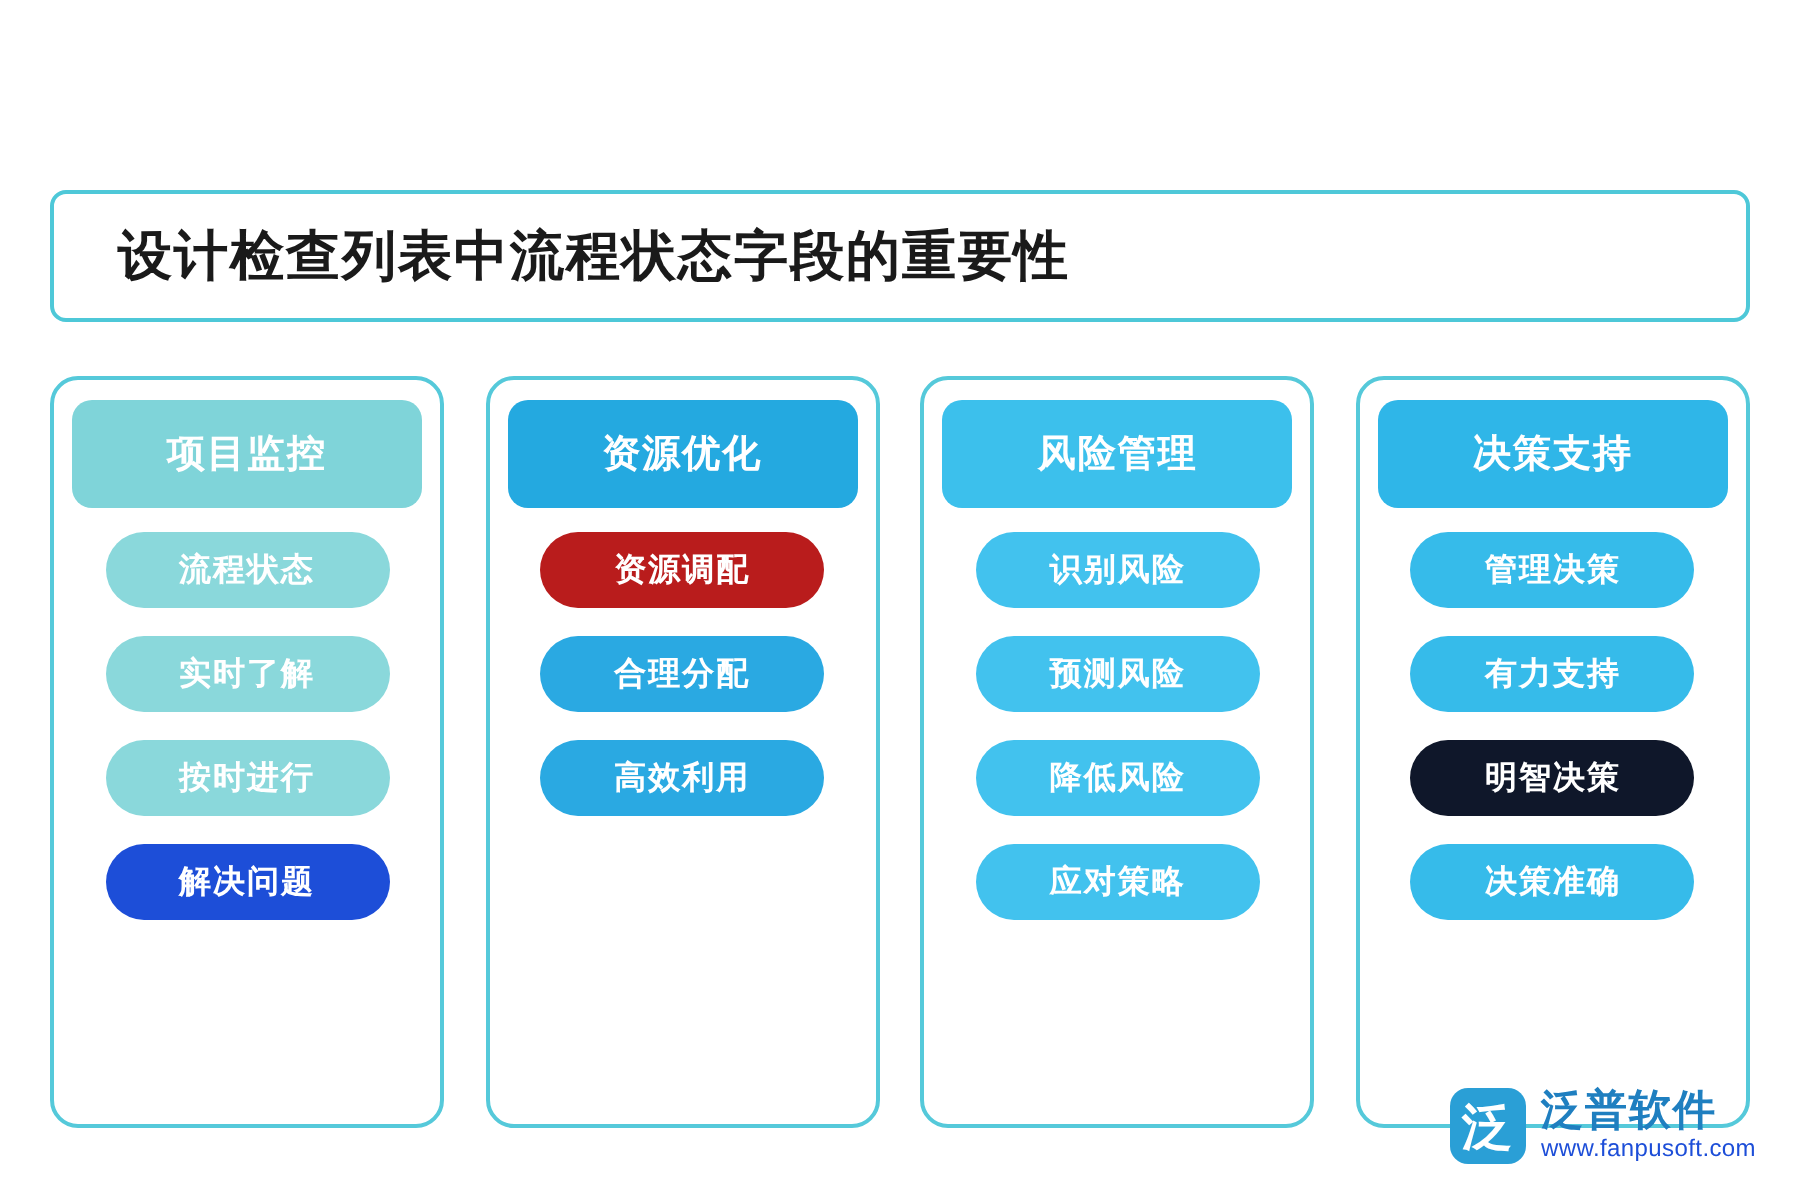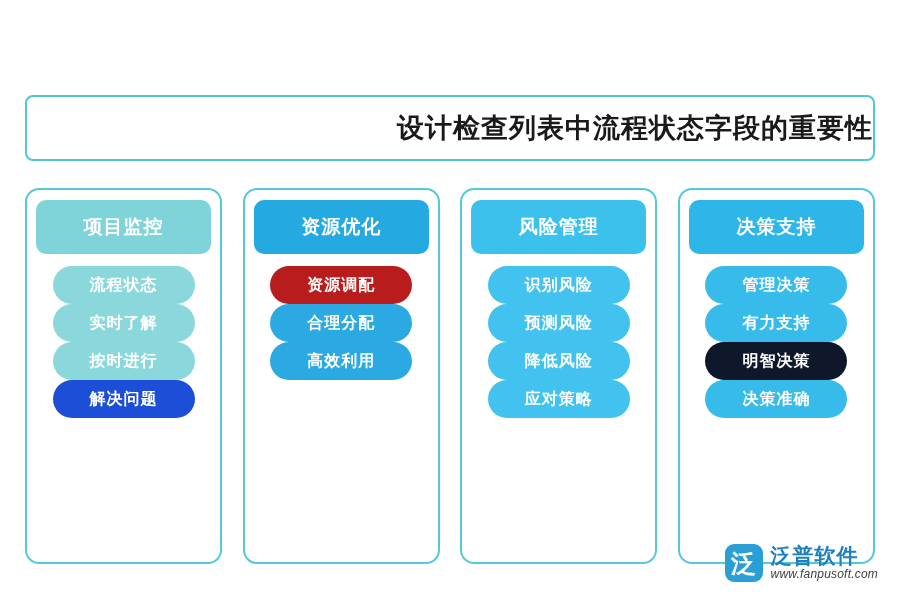--- a/index.html
+++ b/index.html
@@ -25,21 +25,22 @@
     left: 25px;
     top: 95px;
     width: 850px;
     height: 66px;
     box-sizing: border-box;
     border: 2px solid #4ec8d8;
     border-radius: 8px;
     background: #ffffff;
     display: flex;
     align-items: center;
-    justify-content: flex-end;
+    justify-content: flex-start;
+    padding-left: 32px;
   }
   .title-text {
     font-size: 27px;
     font-weight: bold;
     color: #1a1a1a;
     letter-spacing: 1px;
   }
   .columns {
     position: absolute;
     left: 25px;
@@ -72,20 +73,21 @@
     font-size: 19px;
     font-weight: bold;
     color: #ffffff;
     letter-spacing: 1px;
   }
   .items {
     margin-top: 12px;
     display: flex;
     flex-direction: column;
     align-items: center;
+    gap: 14px;
     width: 100%;
     border-radius: 17px;
   }
   .item {
     width: 142px;
     height: 38px;
     border-radius: 19px;
     display: flex;
     align-items: center;
     justify-content: center;
@@ -131,23 +133,22 @@
     line-height: 1.15;
   }
   .logo-name {
     font-size: 21px;
     font-weight: bold;
     color: #1f7fc0;
     letter-spacing: 1px;
   }
   .logo-url {
     font-size: 12px;
-    color: #404040;
+    color: #1d4ed8;
     letter-spacing: 0.2px;
-    font-style: italic;
   }
 </style>
 </head>
 <body>
 
 <div class="page">
 
   <div class="title-box">
     <div class="title-text">设计检查列表中流程状态字段的重要性</div>
   </div>

